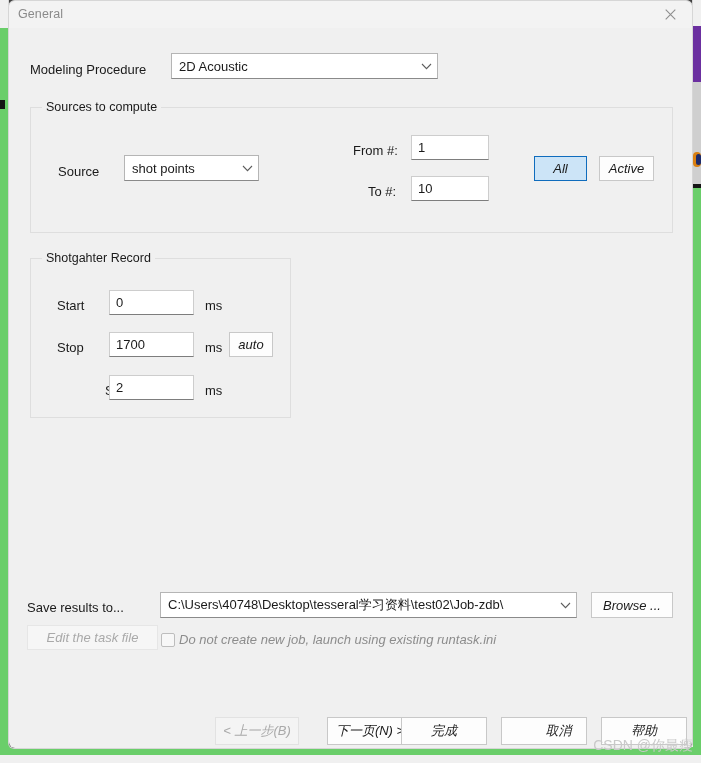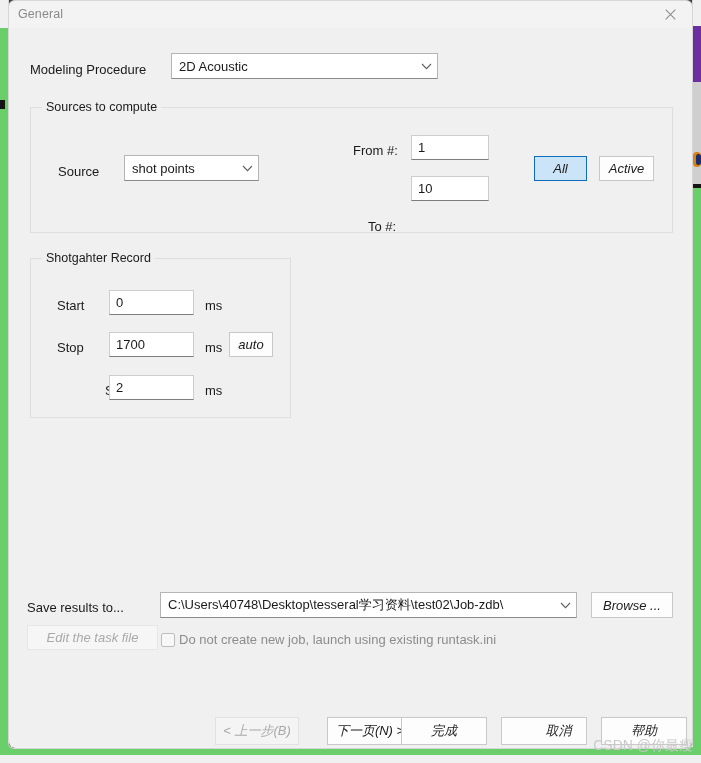--- a/index.html
+++ b/index.html
@@ -333,21 +333,21 @@
         <div class="chev">
           <svg width="11" height="7" viewBox="0 0 11 7">
               <path d="M1 1 L5.5 5.6 L10 1" stroke="#5d5d5d" stroke-width="1.1" fill="none"></path>
             </svg>
         </div>
       </div>
 
       <div class="lbl" style="left:322px; top:35px;">From #:</div>
       <div class="tinput" style="left:380px; top:27px; width:78px;">1</div>
 
-      <div class="lbl" style="left:337px; top:76px;margin-top:35px;">To #:</div>
+      <div class="lbl" style="left:337px; top:76px;">To #:</div>
       <div class="tinput" style="left:380px; top:68px; width:78px;">10</div>
 
       <div class="btn primary" style="left:503px; top:48px; width:53px; height:25px;">All</div>
       <div class="btn" style="left:568px; top:48px; width:55px; height:25px;">Active</div>
     </div>
 
     <div class="groupbox" style="left:21px; top:230px; width:261px; height:160px;">
       <div class="gtitle">Shotgahter Record</div>
 
       <div class="lbl" style="left:26px; top:39px;">Start</div>
@@ -370,21 +370,21 @@
       <div class="chev">
         <svg width="11" height="7" viewBox="0 0 11 7">
             <path d="M1 1 L5.5 5.6 L10 1" stroke="#5d5d5d" stroke-width="1.1" fill="none"></path>
           </svg>
       </div>
     </div>
     <div class="btn" style="left:582px; top:564px; width:82px; height:26px;">Browse ...</div>
 
     <div class="btn flat-disabled" style="left:18px; top:597px; width:131px; height:25px;">Edit the task file</div>
 
-    <div class="chk-row" style="left:152px; top:604px;">
+    <div class="chk-row" style="left:152px; top:604px;font-style:italic;">
       <div class="chk-box"></div>
       <div class="chk-text">Do not create new job, launch using existing runtask.ini</div>
     </div>
 
     <div class="btn disabled" style="left:206px; top:689px; width:84px; height:28px;">&lt; 上一步(B)</div>
     <div class="btn" style="left:291px; top:689px; width:86px; height:28px;margin-left:27px;">下一页(N) &gt;</div>
     <div class="btn" style="left:392px; top:689px; width:86px; height:28px;">完成</div>
     <div class="btn" style="left:492px; top:689px; width:86px; height:28px;padding-left:29px;">取消</div>
     <div class="btn" style="left:592px; top:689px; width:86px; height:28px;">帮助</div>
 

